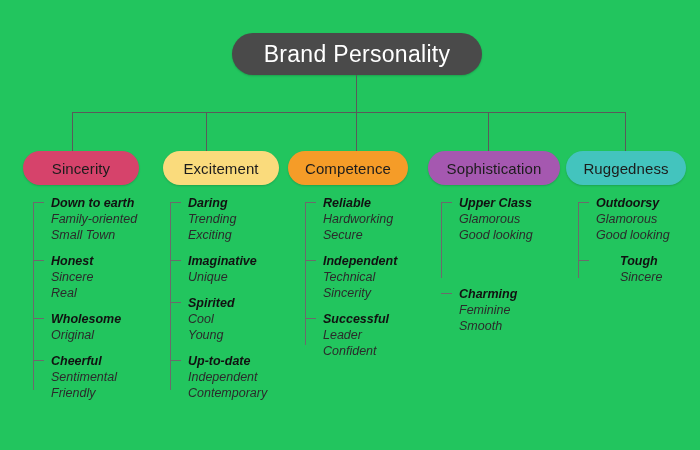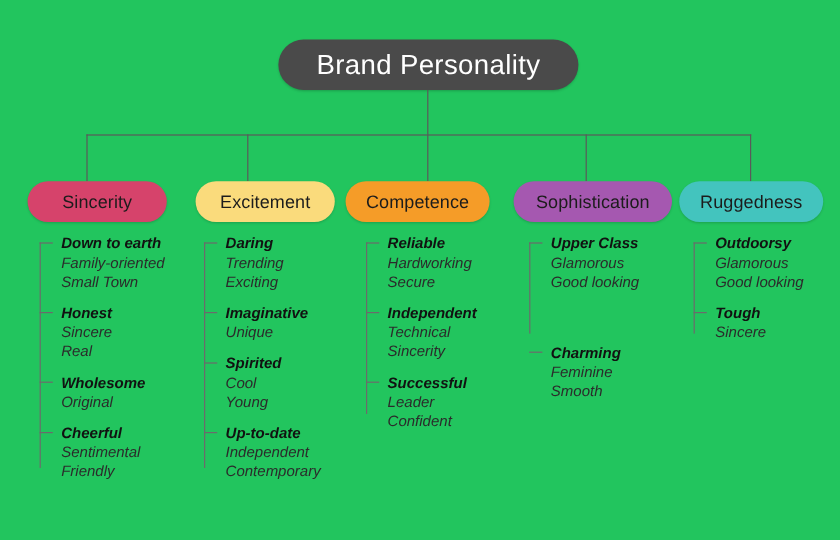--- a/index.html
+++ b/index.html
@@ -237,20 +237,20 @@
   </div>
 
   <div class="col" style="left:578px;">
     <div class="spine" style="height:76px;"></div>
     <div class="group">
       <div class="tick"></div>
       <div class="facet">Outdoorsy</div>
       <div class="trait">Glamorous</div>
       <div class="trait">Good looking</div>
     </div>
-    <div class="group" style="margin-bottom:0;">
+    <div class="group" style="margin-bottom:0;padding-left:24px;">
       <div class="tick"></div>
       <div class="facet">Tough</div>
       <div class="trait">Sincere</div>
     </div>
   </div>
 
 </div>
 
 </body></html>

